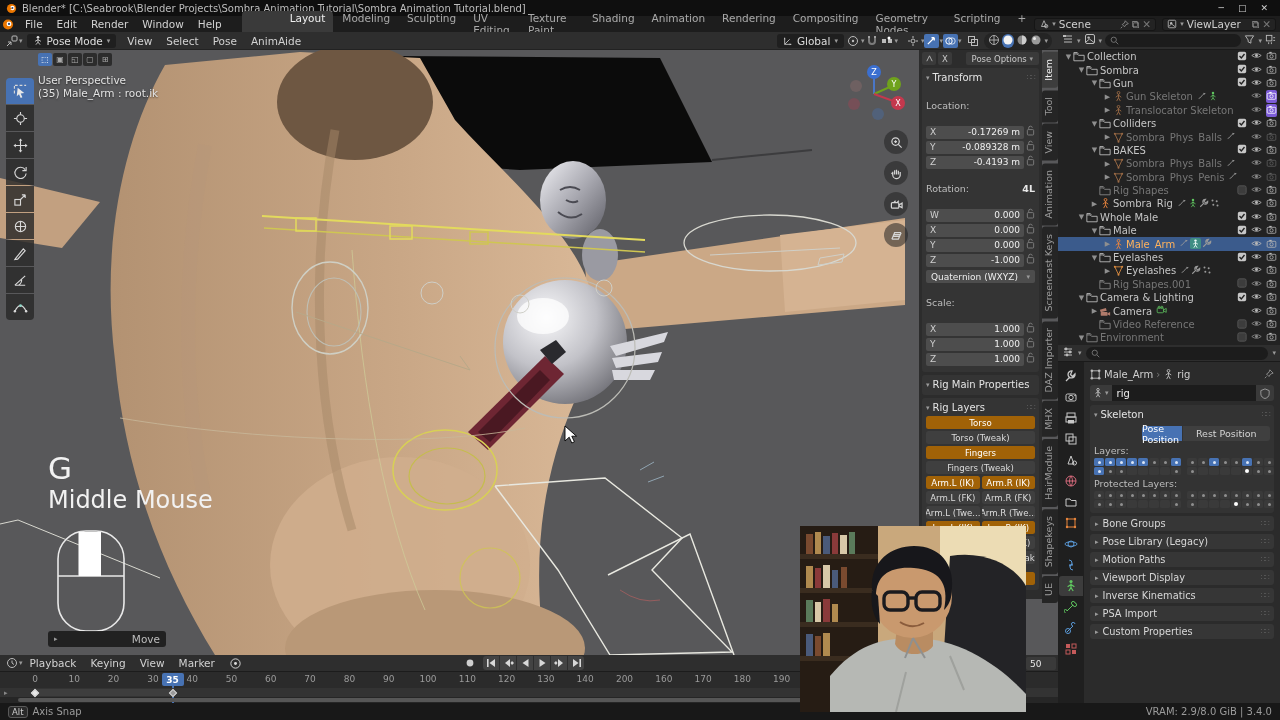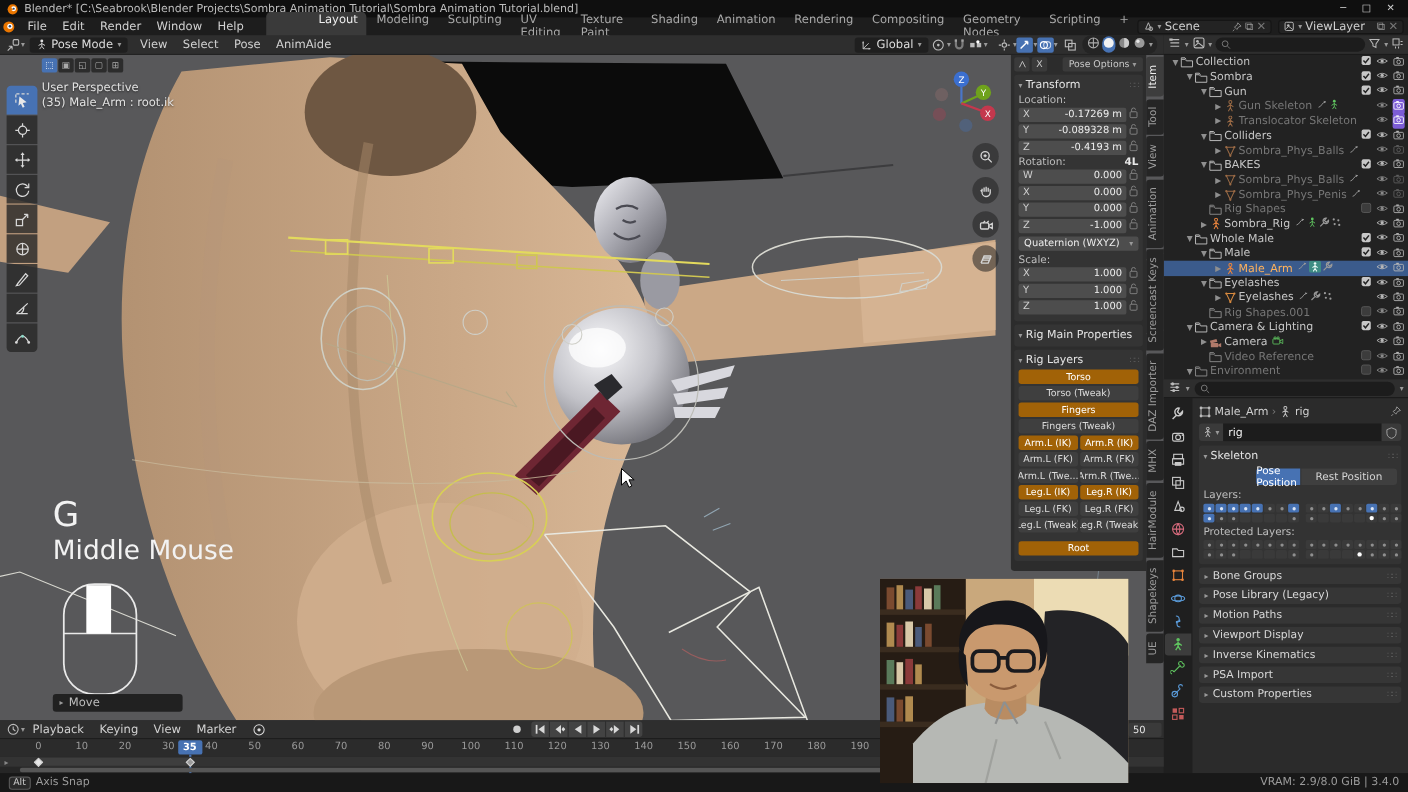--- a/index.html
+++ b/index.html
@@ -1,18 +1,18 @@
 <!DOCTYPE html>
 <html><head>
 <meta charset="utf-8">
 <style>
   * { box-sizing:border-box; margin:0; padding:0; }
   html,body { width:1280px; height:720px; overflow:hidden; }
   body { position:relative; background:#1d1d1d; font-family:"DejaVu Sans","Liberation Sans",sans-serif; font-size:11px; color:#c9c9c9; }
-  .abs { position:absolute; }
+  .abs { position:absolute;justify-content:space-between; }
 
   
   #titlebar { left:0; top:0; width:1280px; height:16px; background:#0f0f0f; display:flex; align-items:center; padding:0 6px; font-size:10px; color:#bdbdbd; }
   #titlebar .winbtns { margin-left:auto; display:flex; gap:14px; color:#cfcfcf; font-size:9px; padding-right:6px; }
 
   
   #topbar { left:0; top:16px; width:1280px; height:16px; background:#1d1d1d; display:flex; align-items:center; font-size:10.5px; }
   .menu-item { padding:0 7px; color:#d2d2d2; cursor:default; }
   .ws-tab { padding:1px 8px 2px; border-radius:4px 4px 0 0; color:#a9a9a9; }
   .ws-tab.active { background:#3a3a3a; color:#efefef;padding-left:48px; }
@@ -53,21 +53,21 @@
   #mousewidget { left:55px; top:478px; }
   #oppanel { left:48px; top:581px; width:118px; height:16px; background:rgba(24,24,24,.85); border-radius:3px; display:flex; align-items:center; padding:0 6px; gap:5px; color:#bdbdbd; font-size:10.5px; }
 
   
   #sidebar { left:919px; top:50px; width:123px; background:#2c2c2c; padding:2px 3px 6px; border-radius:0 0 0 3px; }
   .sb-row-top { display:flex; align-items:center; gap:2px; margin-bottom:3px; }
   .mini-btn { background:#3a3a3a; border-radius:2px; height:13px; min-width:14px; display:flex; align-items:center; justify-content:center; font-size:8.5px; color:#c9c9c9; padding:0 2px; }
   .panel { background:#343434; border-radius:3px; padding:3px 4px 5px; margin-bottom:3px; }
   .panel-h { display:flex; align-items:center; gap:3px; color:#e4e4e4; font-size:10px; padding:1px 0 3px; }
   .panel-h .grip { margin-left:auto; color:#5c5c5c; font-size:8px; letter-spacing:-1px; }
-  .grp-label { color:#bdbdbd; font-size:9.5px; margin:0 0; display:flex; }
+  .grp-label { color:#bdbdbd; font-size:9.5px; margin:14px 0; display:flex; }
   .grp-label .badge { margin-left:auto; color:#e8e8e8; font-weight:bold; }
   .num-row { display:flex; align-items:center; gap:2px; margin-bottom:1px; }
   .num-field { flex:1; background:#4d4d4d; border-radius:2px; height:13px; display:flex; align-items:center; padding:0 4px; font-size:9px; color:#f0f0f0; }
   .num-field .axis { color:#cfcfcf; width:10px; }
   .num-field .val { margin-left:auto; }
   .lock { width:9px; height:11px; opacity:.75; }
   .dd-wide { background:#4d4d4d; border-radius:2px; height:13px; display:flex; align-items:center; padding:0 5px; font-size:9px; color:#eee; margin:3px 0; }
   .dd-wide .caret { margin-left:auto; }
   .rig-grid { display:grid; grid-template-columns:1fr 1fr; gap:2px; }
   .rigbtn { height:13px; border-radius:2.5px; background:#3f3f3f; color:#dcdcdc; font-size:8.6px; display:flex; align-items:center; justify-content:center; white-space:nowrap; overflow:hidden; }
@@ -1815,21 +1815,21 @@
       <span class="tick" style="left: 231.5px;">50</span>
       <span class="tick" style="left: 270.8px;">60</span>
       <span class="tick" style="left: 310.1px;">70</span>
       <span class="tick" style="left: 349.4px;">80</span>
       <span class="tick" style="left: 388.7px;">90</span>
       <span class="tick" style="left: 428px;">100</span>
       <span class="tick" style="left: 467.3px;">110</span>
       <span class="tick" style="left: 506.6px;">120</span>
       <span class="tick" style="left: 545.9px;">130</span>
       <span class="tick" style="left: 585.2px;">140</span>
-      <span class="tick" style="left: 624.5px;">150</span>
+      <span class="tick" style="left: 624.5px;">200</span>
       <span class="tick" style="left: 663.8px;">160</span>
       <span class="tick" style="left: 703.1px;">170</span>
       <span class="tick" style="left: 742.4px;">180</span>
       <span class="tick" style="left: 781.7px;">190</span>
       <span class="cframe-badge" style="left: 172.55px;">35</span>
       <span class="playhead" style="left: 171.55px;"></span>
     </div>
   <div id="tl-chan">
     <span class="caret" style="position:absolute;left:4px;top:1px;color:#888">▸</span>
   <span class="range-band" style="left: 35px; width: 137.55px;"></span>

